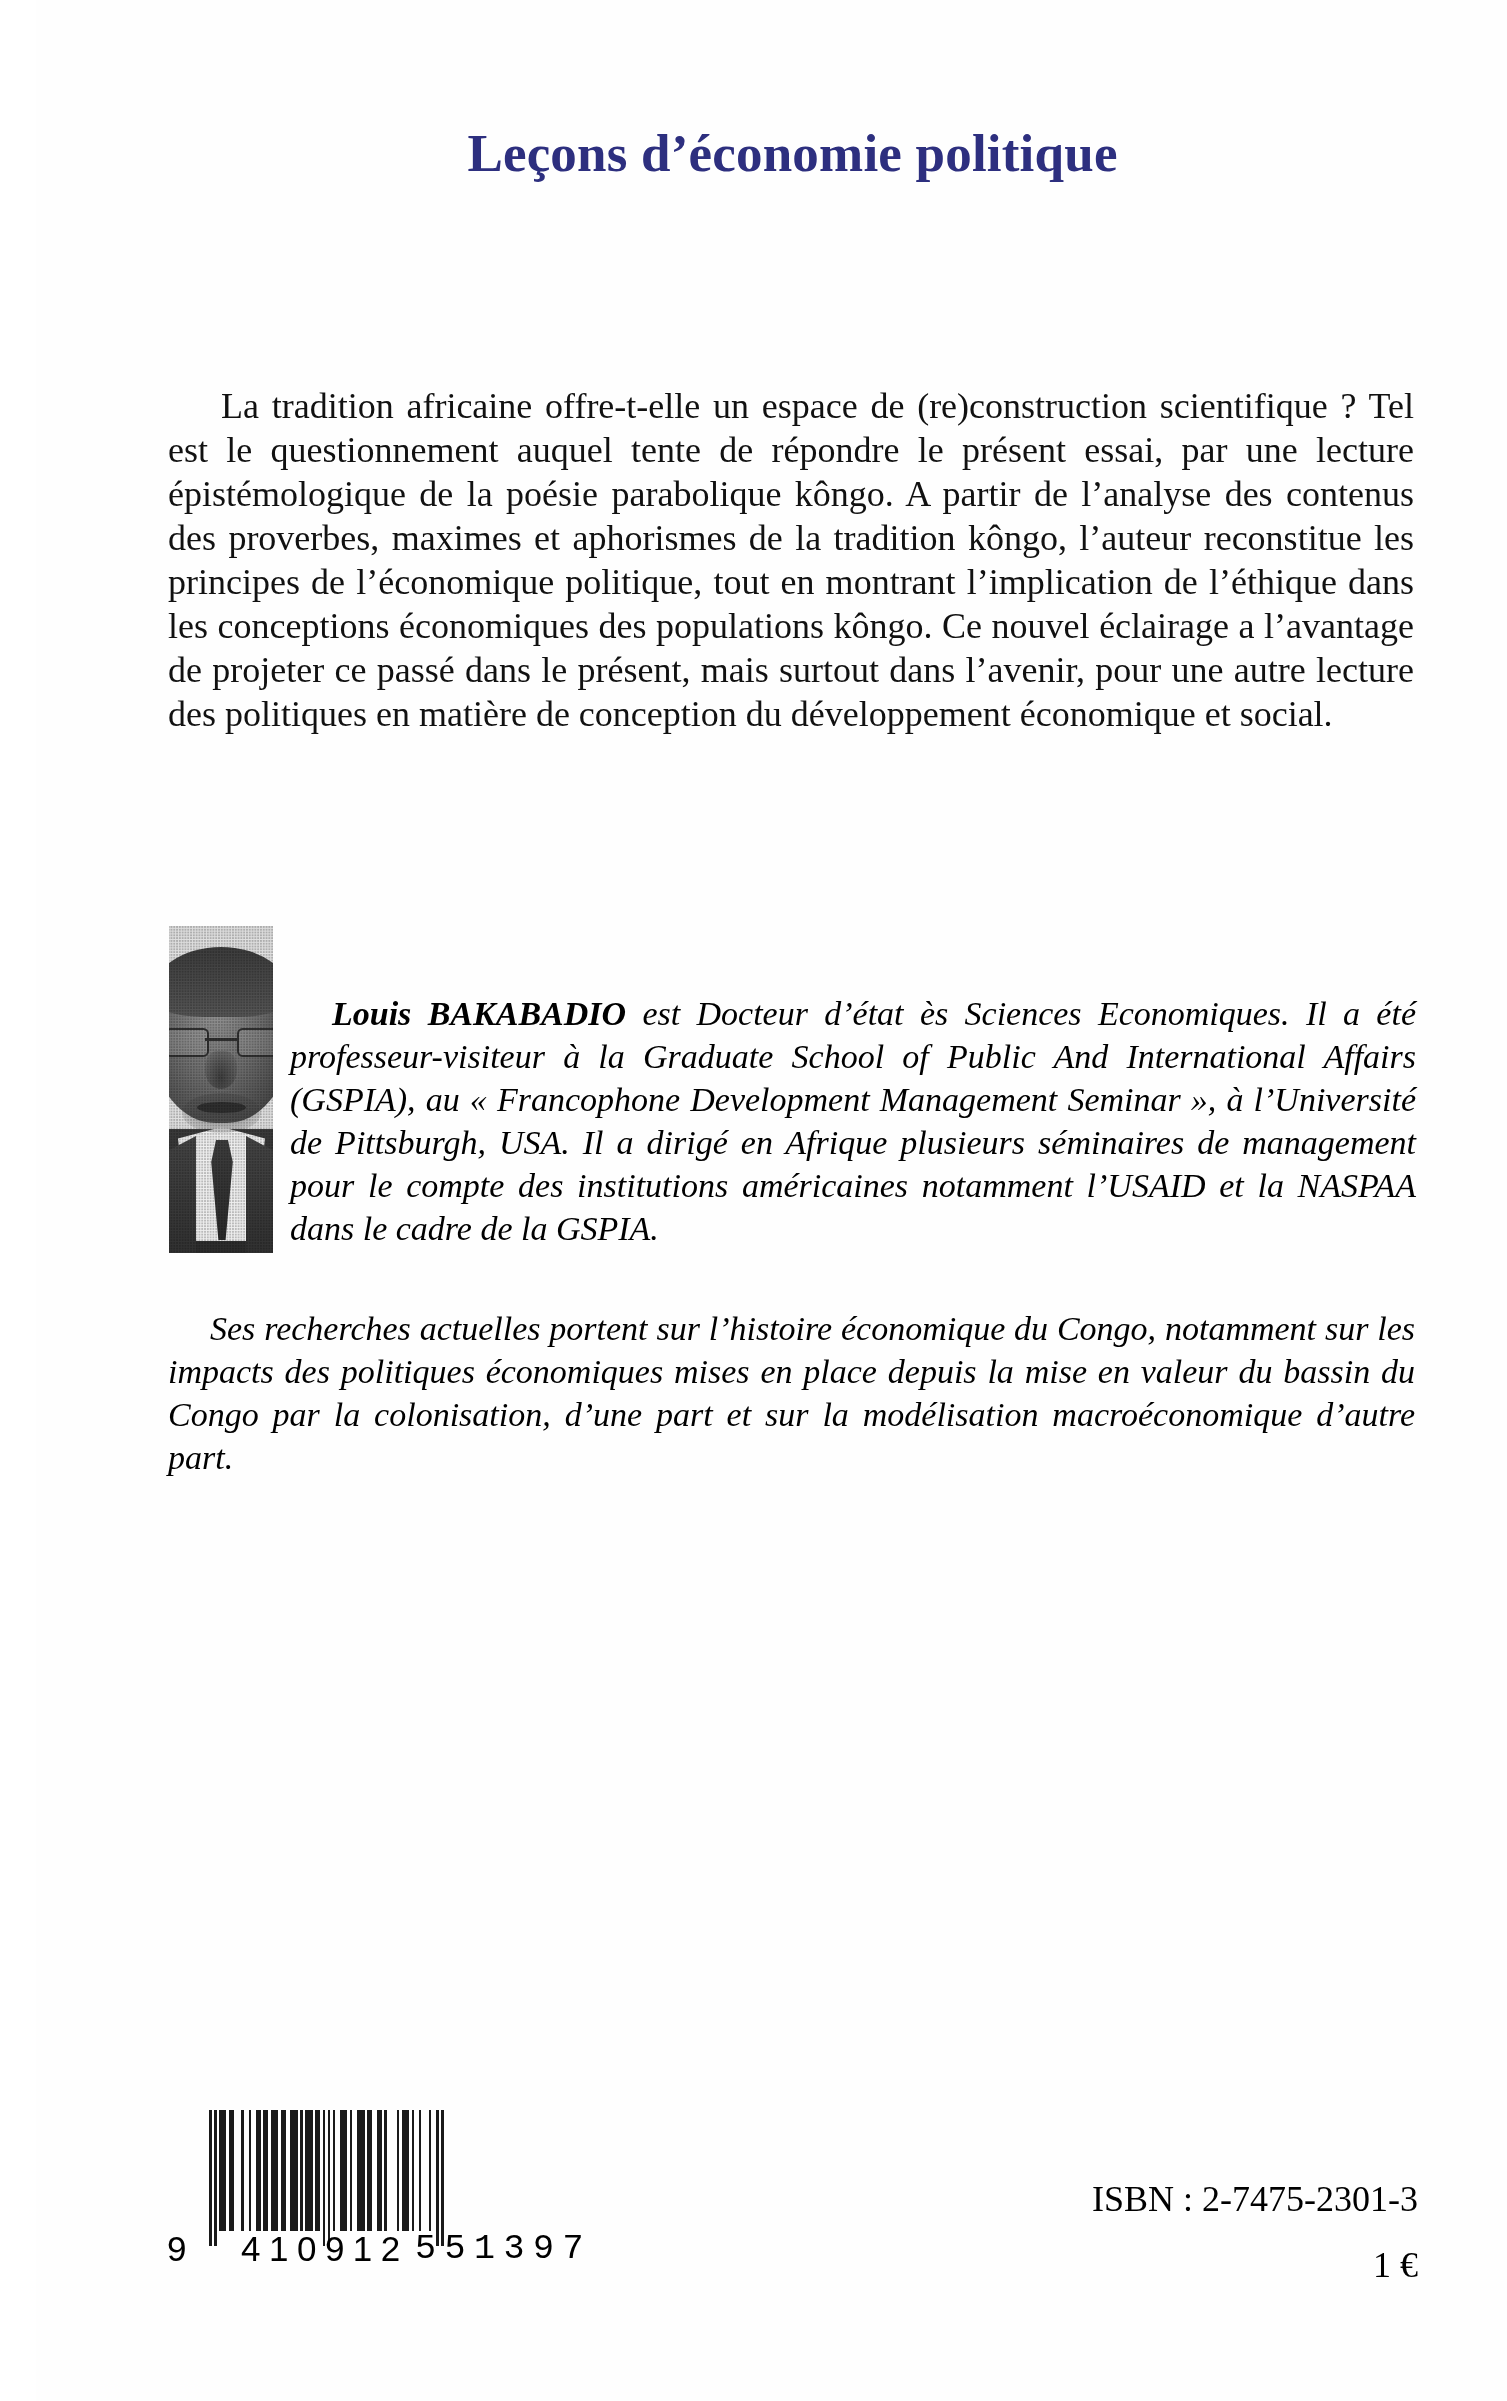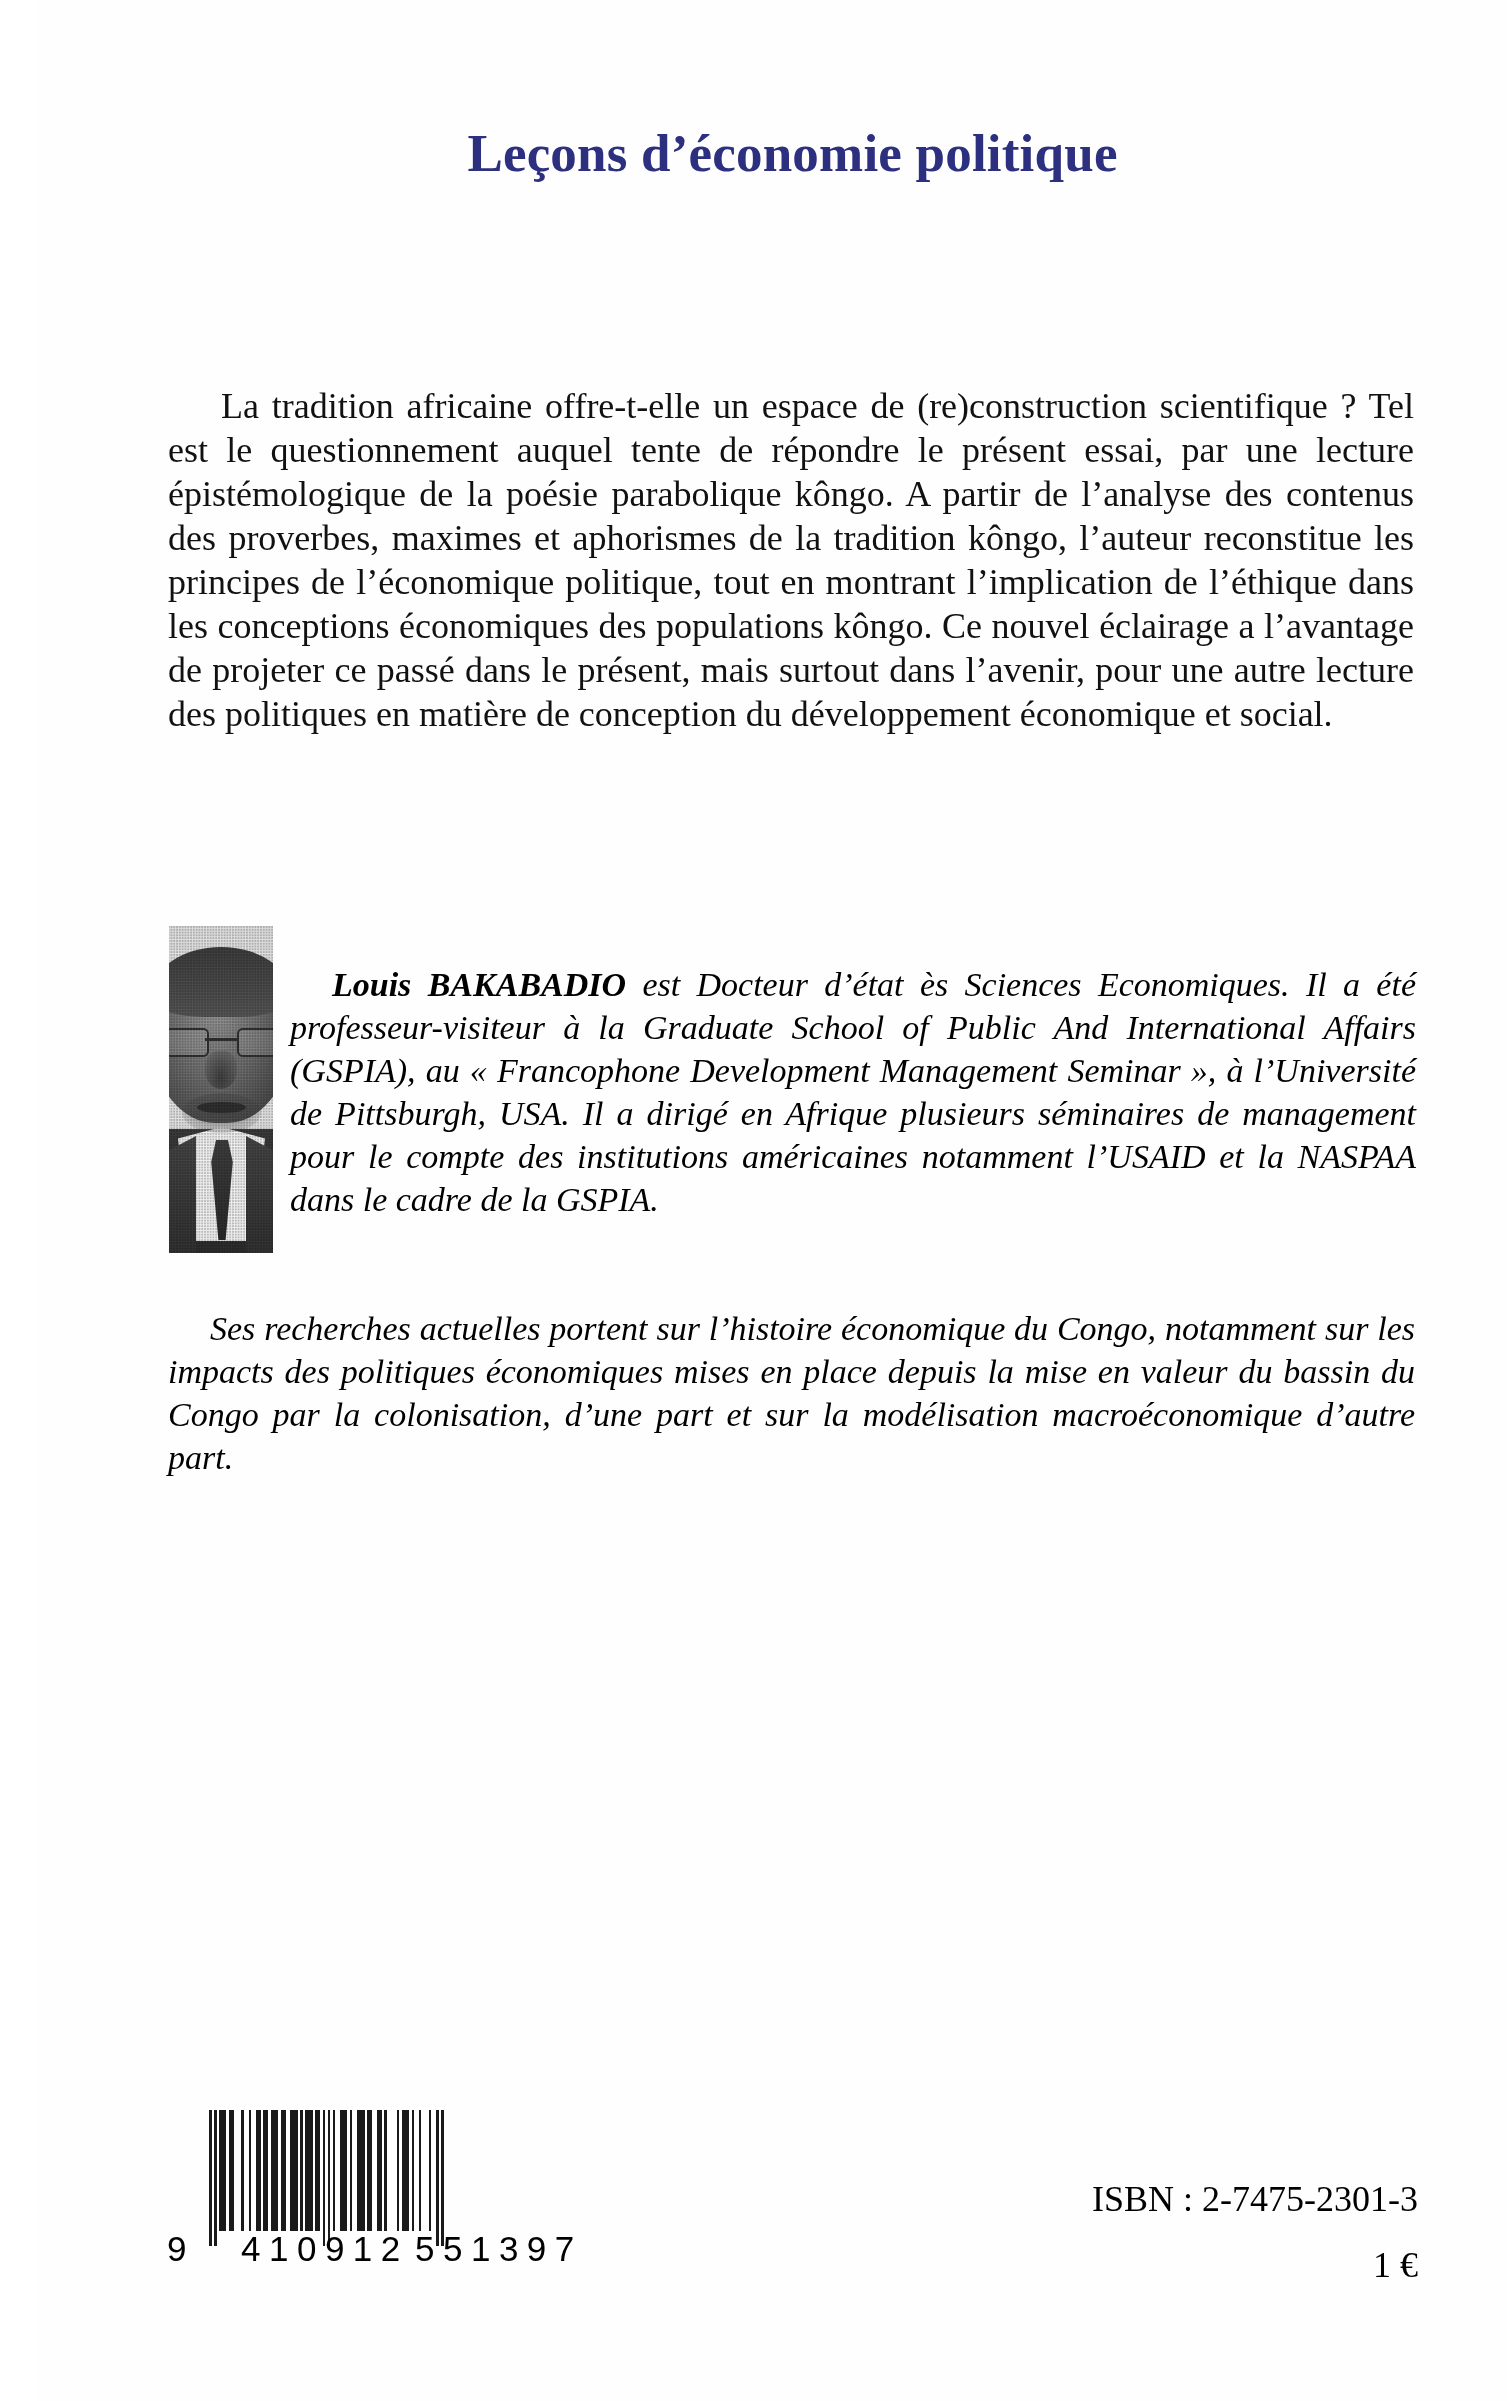--- a/index.html
+++ b/index.html
@@ -170,21 +170,21 @@
     background-image:
       radial-gradient(circle at 0.9px 0.9px, rgba(0,0,0,0.22) 0.9px, rgba(0,0,0,0) 1px);
     background-size: 2.8px 2.8px;
     mix-blend-mode: multiply;
   }
 
   
   .bio-1 {
     position: absolute;
     left: 254px;
-    top: 929px;
+    top: 958px;
     width: 1126px;
     font-size: 34px;
     line-height: 43px;
     font-style: italic;
     text-align: justify;
     text-justify: inter-word;
     text-indent: 42px;
   }
   .bio-1 b { font-weight: bold; font-style: italic; }
 
@@ -233,21 +233,21 @@
     font-size: 35px;
     letter-spacing: 0.9px;
   }
   .bd-lead {
     position: absolute; left: 0px; top: 0px;
   }
   .bd-left {
     position: absolute; left: 74px; top: 0px; letter-spacing: 8.5px;
   }
   .bd-right {
-    position: absolute; left: 248px; top: 0px; letter-spacing: 8.5px;
+    position: absolute; left: 248px; top: 0px; letter-spacing: 8.5px; font-family: Liberation Mono, monospace;
   }
 
   
   .isbn {
     position: absolute;
     left: 975px;
     top: 2177px;
     width: 407px;
     text-align: right;
     font-size: 36px;

